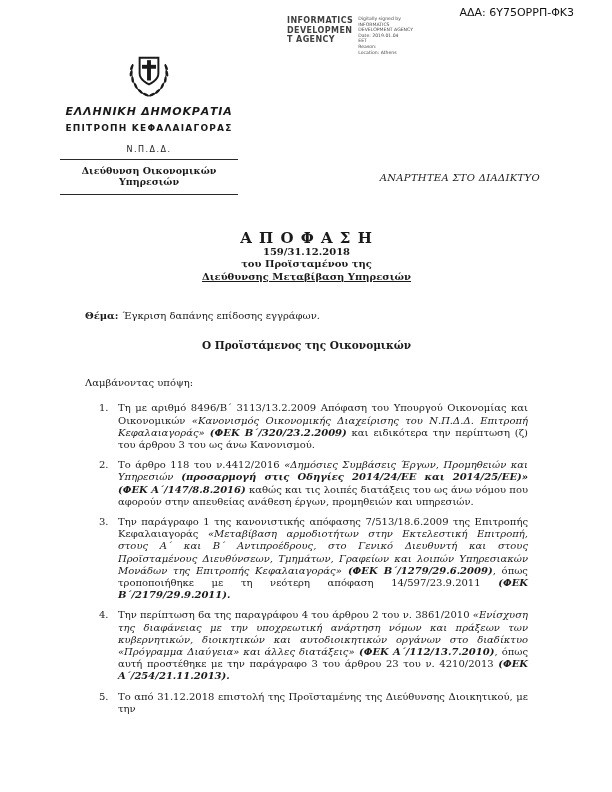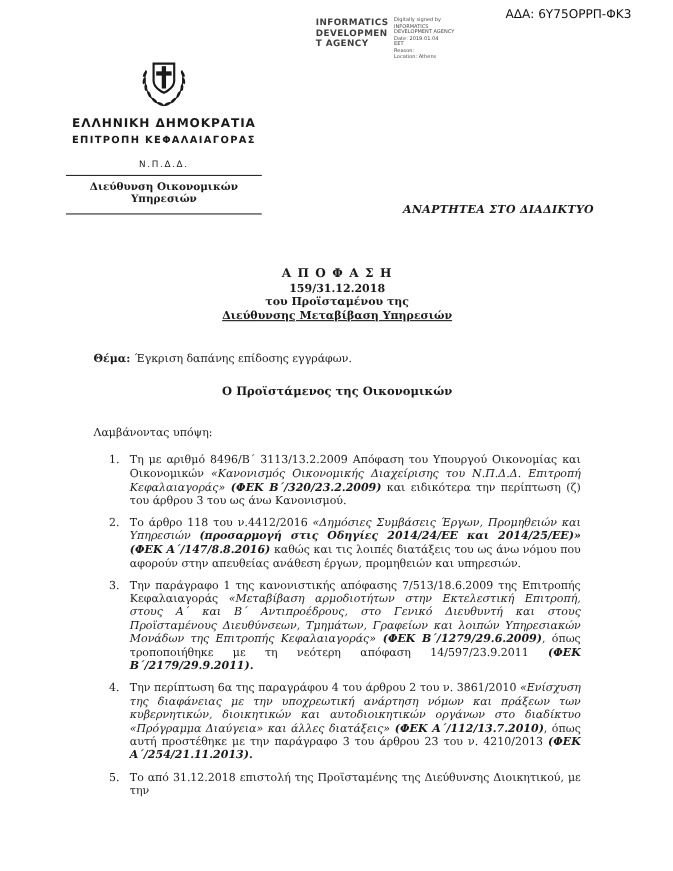--- a/index.html
+++ b/index.html
@@ -20,39 +20,39 @@
     font-weight:bold; font-size:8px; line-height:9.5px; color:#3f3f3f; letter-spacing:.4px;
   }
   .stamp-details {
     font-family:"DejaVu Sans","Liberation Sans",sans-serif;
     font-size:4.6px; line-height:5.6px; color:#4a4a4a; width:85px;
   }
   .letterhead { position:absolute; left:60px; top:50px; width:178px; text-align:center; }
   .emblem { display:block; margin:0 auto 5px auto; }
   .lh-country {
     font-family:"DejaVu Sans","Liberation Sans",sans-serif;
-    font-weight:bold; font-size:11px; letter-spacing:.8px; white-space:nowrap;
+    font-weight:bold; font-size:11px; letter-spacing:.8px; white-space:nowrap;font-style:italic;
   }
   .lh-authority {
     font-family:"DejaVu Sans","Liberation Sans",sans-serif;
     font-weight:bold; font-size:9px; letter-spacing:1.2px; margin-top:5px; white-space:nowrap;
   }
   .lh-npdd {
     font-family:"DejaVu Sans","Liberation Sans",sans-serif;
     font-size:8px; letter-spacing:1.5px; margin-top:12px;
   }
   .lh-rule { border:none; border-top:1px solid #2a2a2a; margin:5px 0 4px 0; }
   .lh-dir { font-size:9.5px; padding:1px 0 2px 0;font-weight:bold; }
   .anartitea {
-    position:absolute; top:186px; right:72px;
-    font-weight:bold; font-style:italic; font-size:10px; letter-spacing:.3px;
+    position:absolute; top:172px; right:72px;
+    font-weight:normal; font-style:italic; font-size:10px; letter-spacing:.3px;
   }
   .content { position:absolute; left:85px; top:232px; width:443px; font-size:10px; line-height:12.2px; }
   .dec-title { text-align:center; font-weight:bold; }
-  .dec-title .t1 { font-size:11px; letter-spacing:1px; margin-bottom:2px;margin-top:11px; }
+  .dec-title .t1 { font-size:15px; letter-spacing:1px; margin-bottom:2px; }
   .dec-title .t2 { font-size:10px; }
   .underline { text-decoration:underline; }
   .subject { margin-top:27px; }
   .subject-label { font-weight:bold;margin-top:29px; }
   .subject-text { margin-left:4px; }
   .issuer-heading { text-align:center; font-weight:bold; font-size:10.5px; margin-top:17px; }
   .preamble { margin-top:26px; }
   .cons { margin-top:13px; list-style:none; }
   .cons li { position:relative; padding-left:33px; text-align:justify; margin-bottom:8px; }
   .cons .num { position:absolute; left:14px; }

